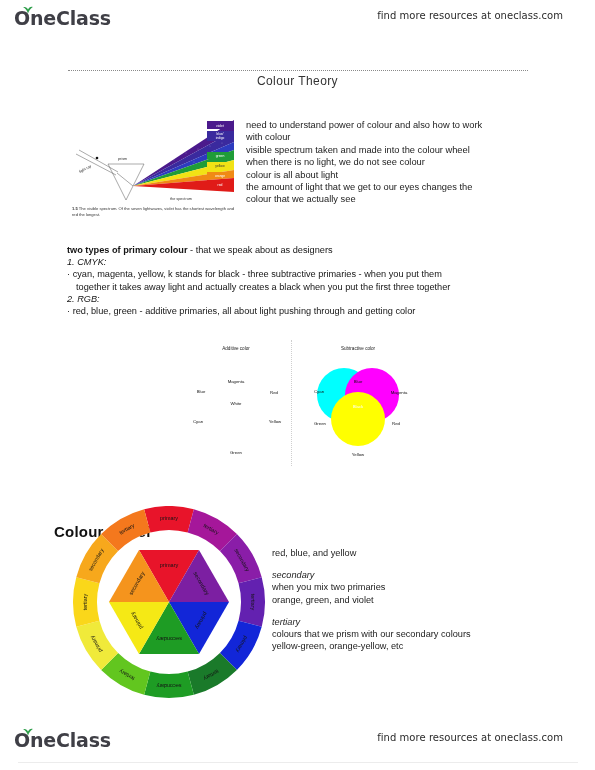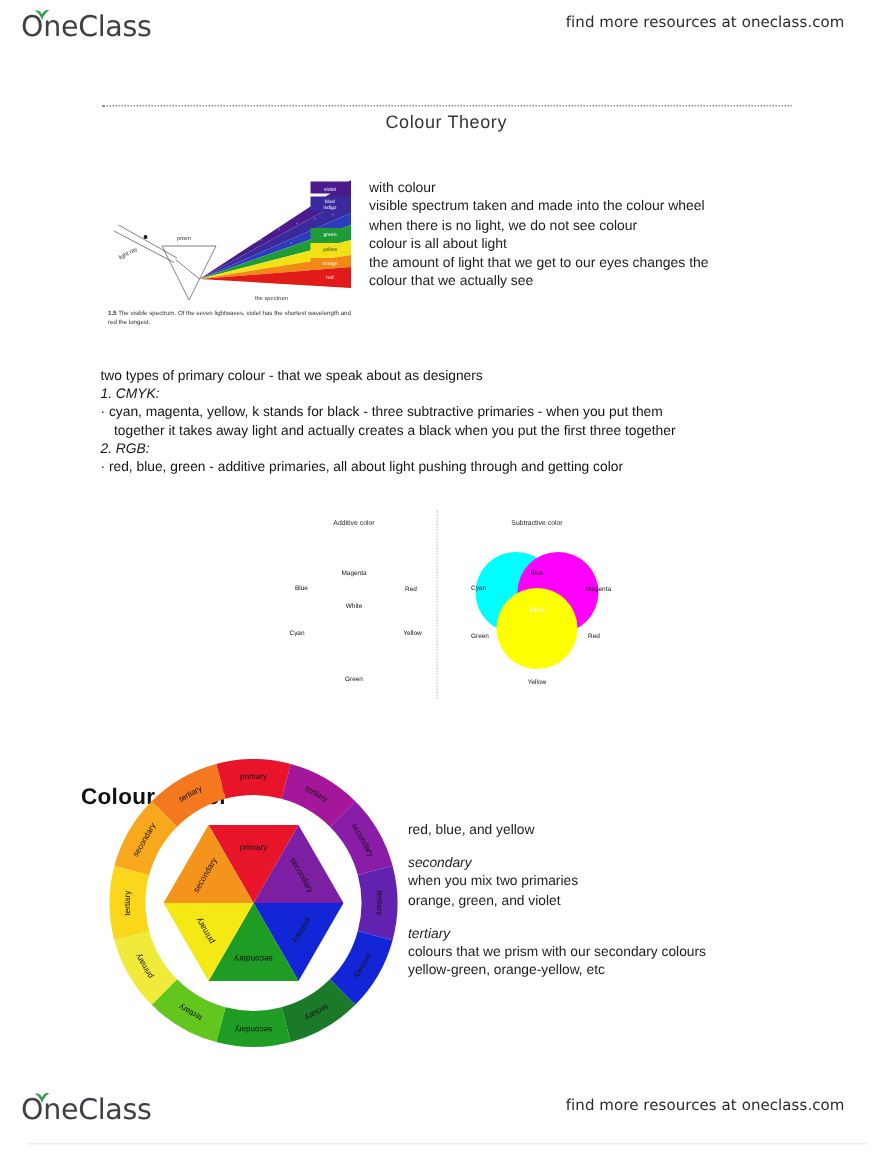--- a/index.html
+++ b/index.html
@@ -14,21 +14,21 @@
   }
 
   
   .brandbar { position:absolute; left:0; width:595px; height:34px; }
   .brandbar.top { top:4px; }
   .brandbar.bottom { top:726px; }
 
   .logo { position:absolute; left:14px; top:2px; display:flex; align-items:flex-start; }
   .logo-text {
     font-family:"DejaVu Sans", sans-serif;
-    font-size:19px; letter-spacing:-0.2px; color:#3f3f46; font-weight:400;
+    font-size:19px; letter-spacing:-0.2px; color:#3f3f46; font-weight:700;
     line-height:24px;
   }
   .logo-leaf { position:absolute; left:8px; top:-1px; width:12px; height:9px; }
 
   .brand-tag {
     position:absolute; right:32px; top:6px;
     font-size:10px; color:#2b2b2b; letter-spacing:0.05px;
     font-family:"DejaVu Sans", sans-serif;
   }
 
@@ -60,21 +60,21 @@
     position:absolute; left:6px; top:88px; width:166px;
     font-size:4.1px; line-height:6px; color:#333;
   }
   .spectrum-caption b { font-weight:700; }
 
   
   .body-text {
     position:absolute; left:67px; top:244px; width:470px;
     font-size:9.2px; line-height:12.2px; color:#151515;
   }
-  .body-text .bold { font-weight:400; }
+  .body-text .bold { font-weight:700; }
   .body-text .ital { font-style:italic; }
   .body-text .indent { padding-left:9px; display:block; }
 
   
   .mix-wrap { position:absolute; left:176px; top:346px; width:244px; height:118px; }
   .mix-divider {
     position:absolute; left:291px; top:340px; height:126px;
     border-left:1px dotted #cfcfcf;
   }
   .mix-panel { position:absolute; top:0; width:120px; height:118px; }
@@ -110,20 +110,21 @@
     </svg>
     <span class="logo-text">OneClass</span>
   </div>
   <div class="brand-tag">find more resources at oneclass.com</div>
 </div>
 
 <div class="title-rule"></div>
 <div class="doc-title">Colour Theory</div>
 
 <div class="intro">
+  <div>need to understand power of colour and also how to work</div>
   <div>with colour</div>
   <div>visible spectrum taken and made into the colour wheel</div>
   <div>when there is no light, we do not see colour</div>
   <div>colour is all about light</div>
   <div>the amount of light that we get to our eyes changes the</div>
   <div>colour that we actually see</div>
 </div>
 
 <div class="spectrum-fig">
   <svg class="spectrum-svg" width="176" height="86" viewBox="0 0 176 86">

